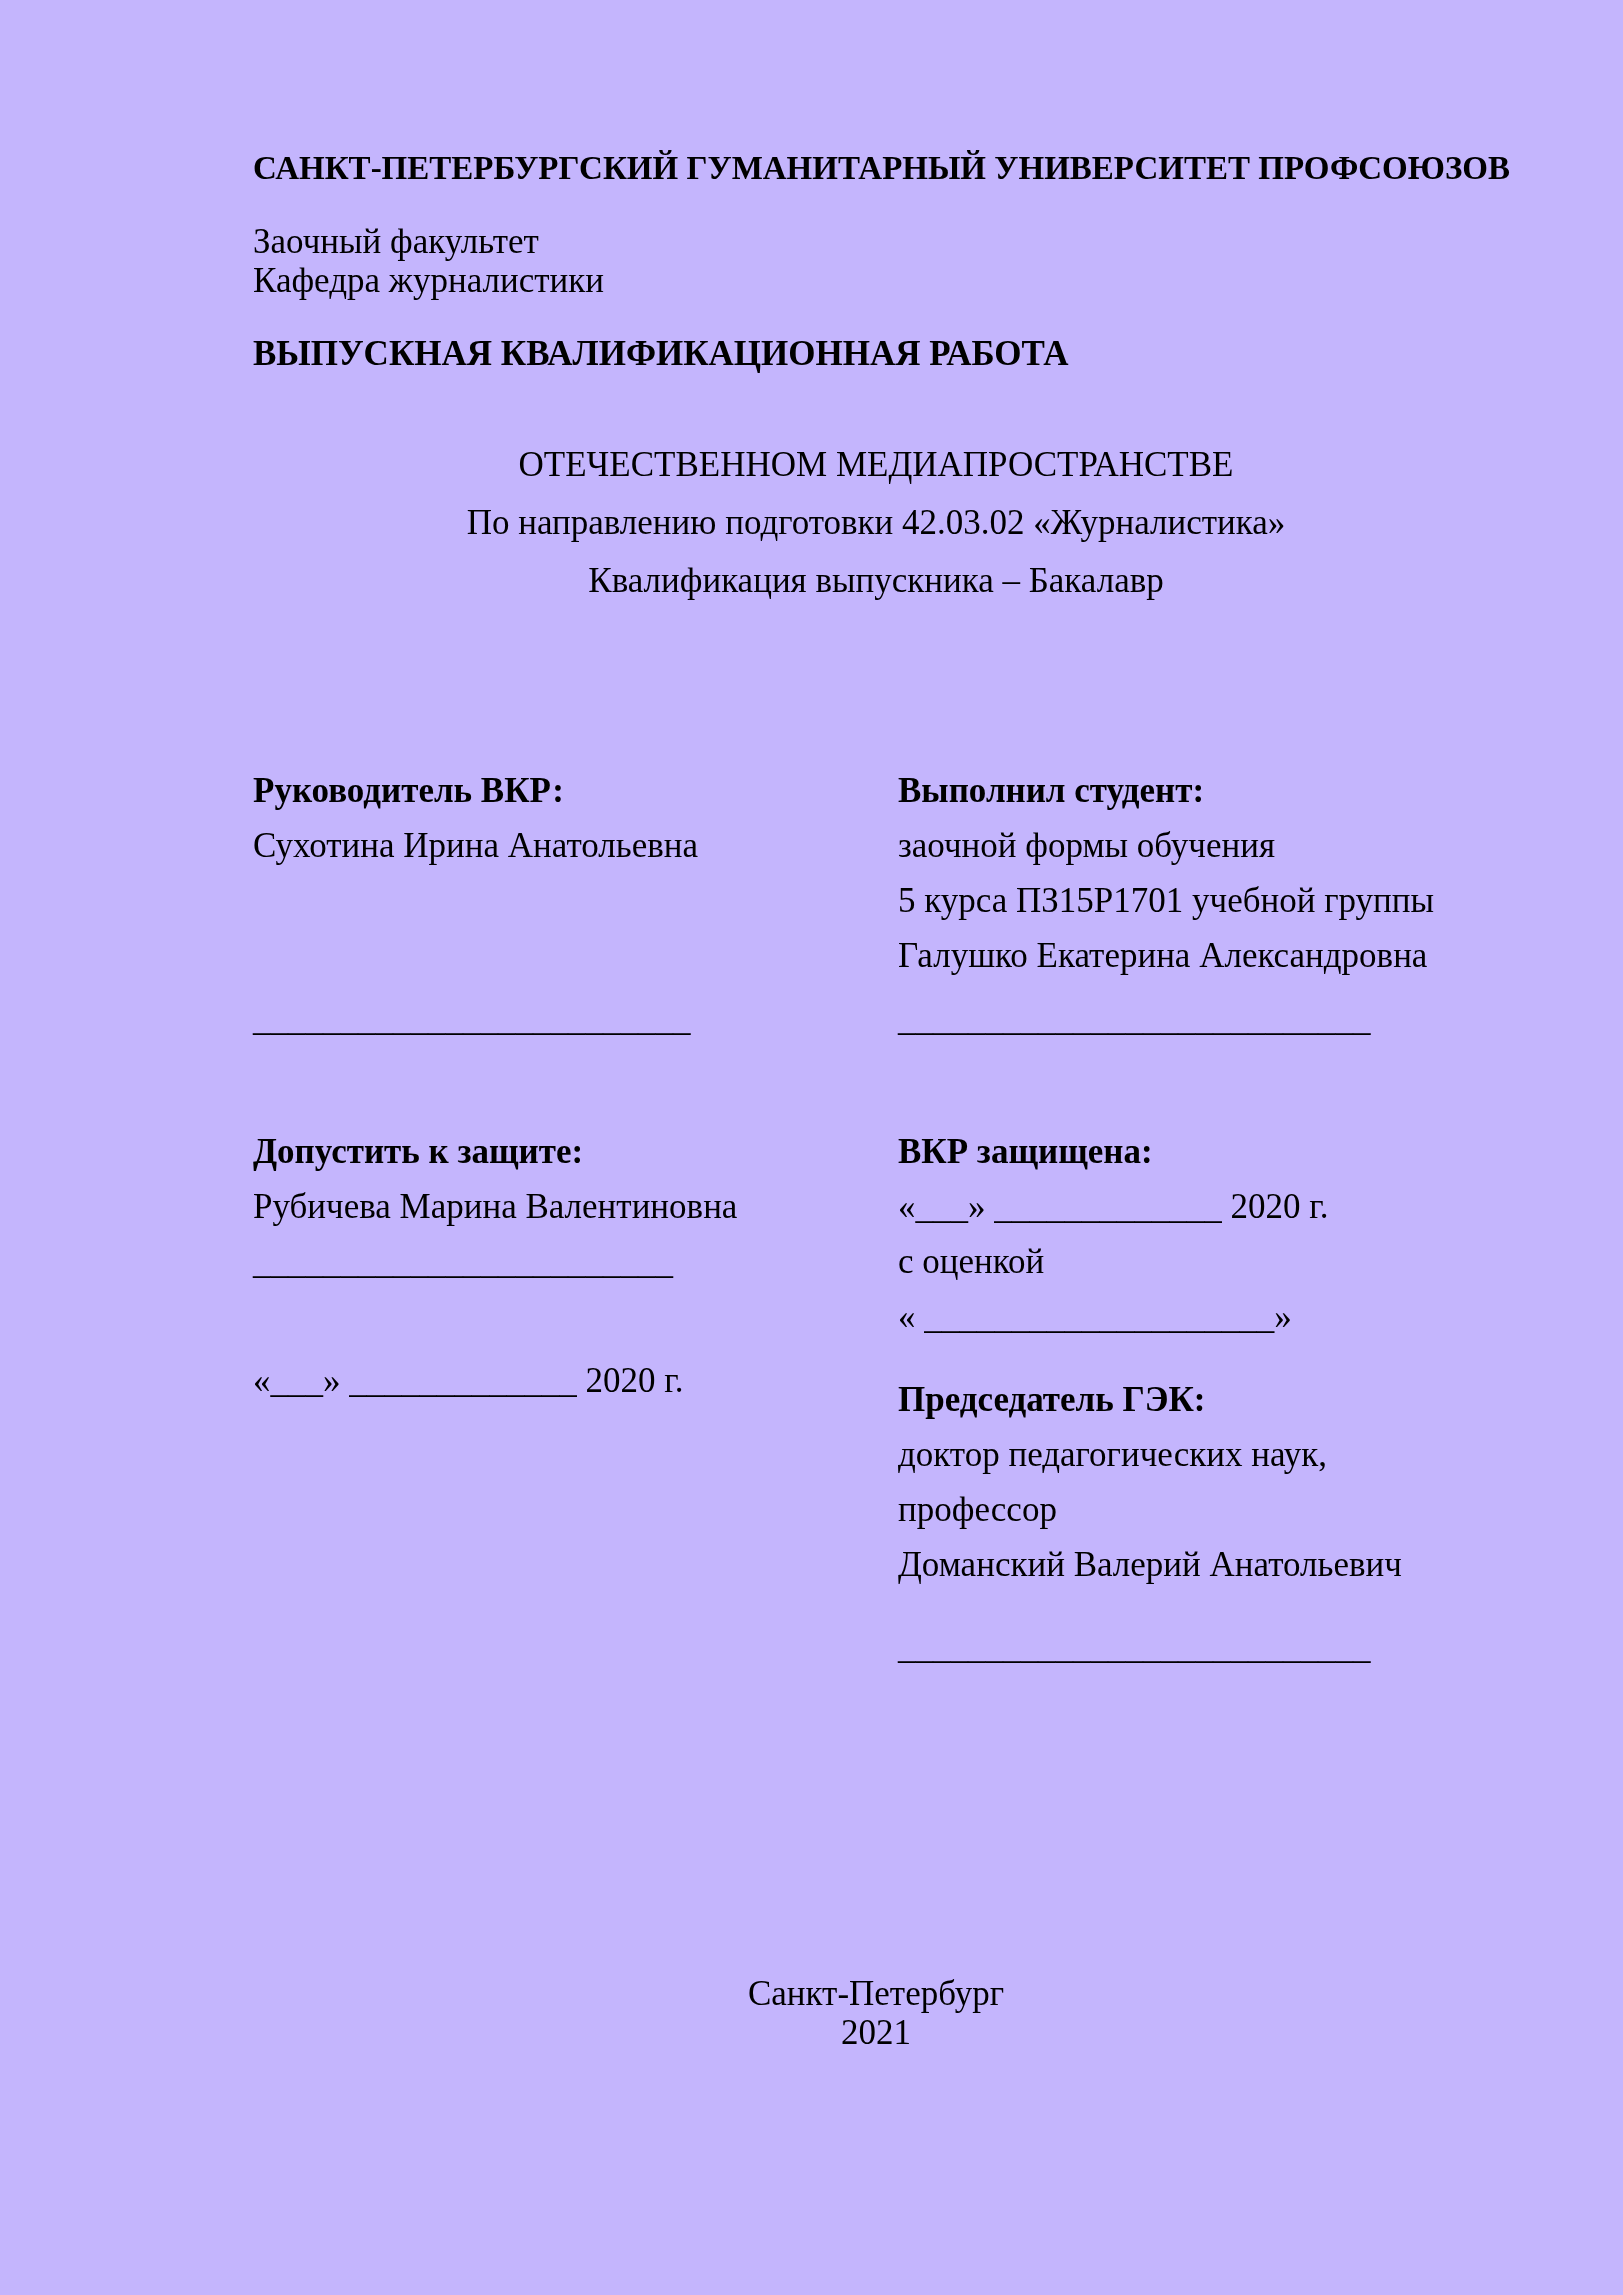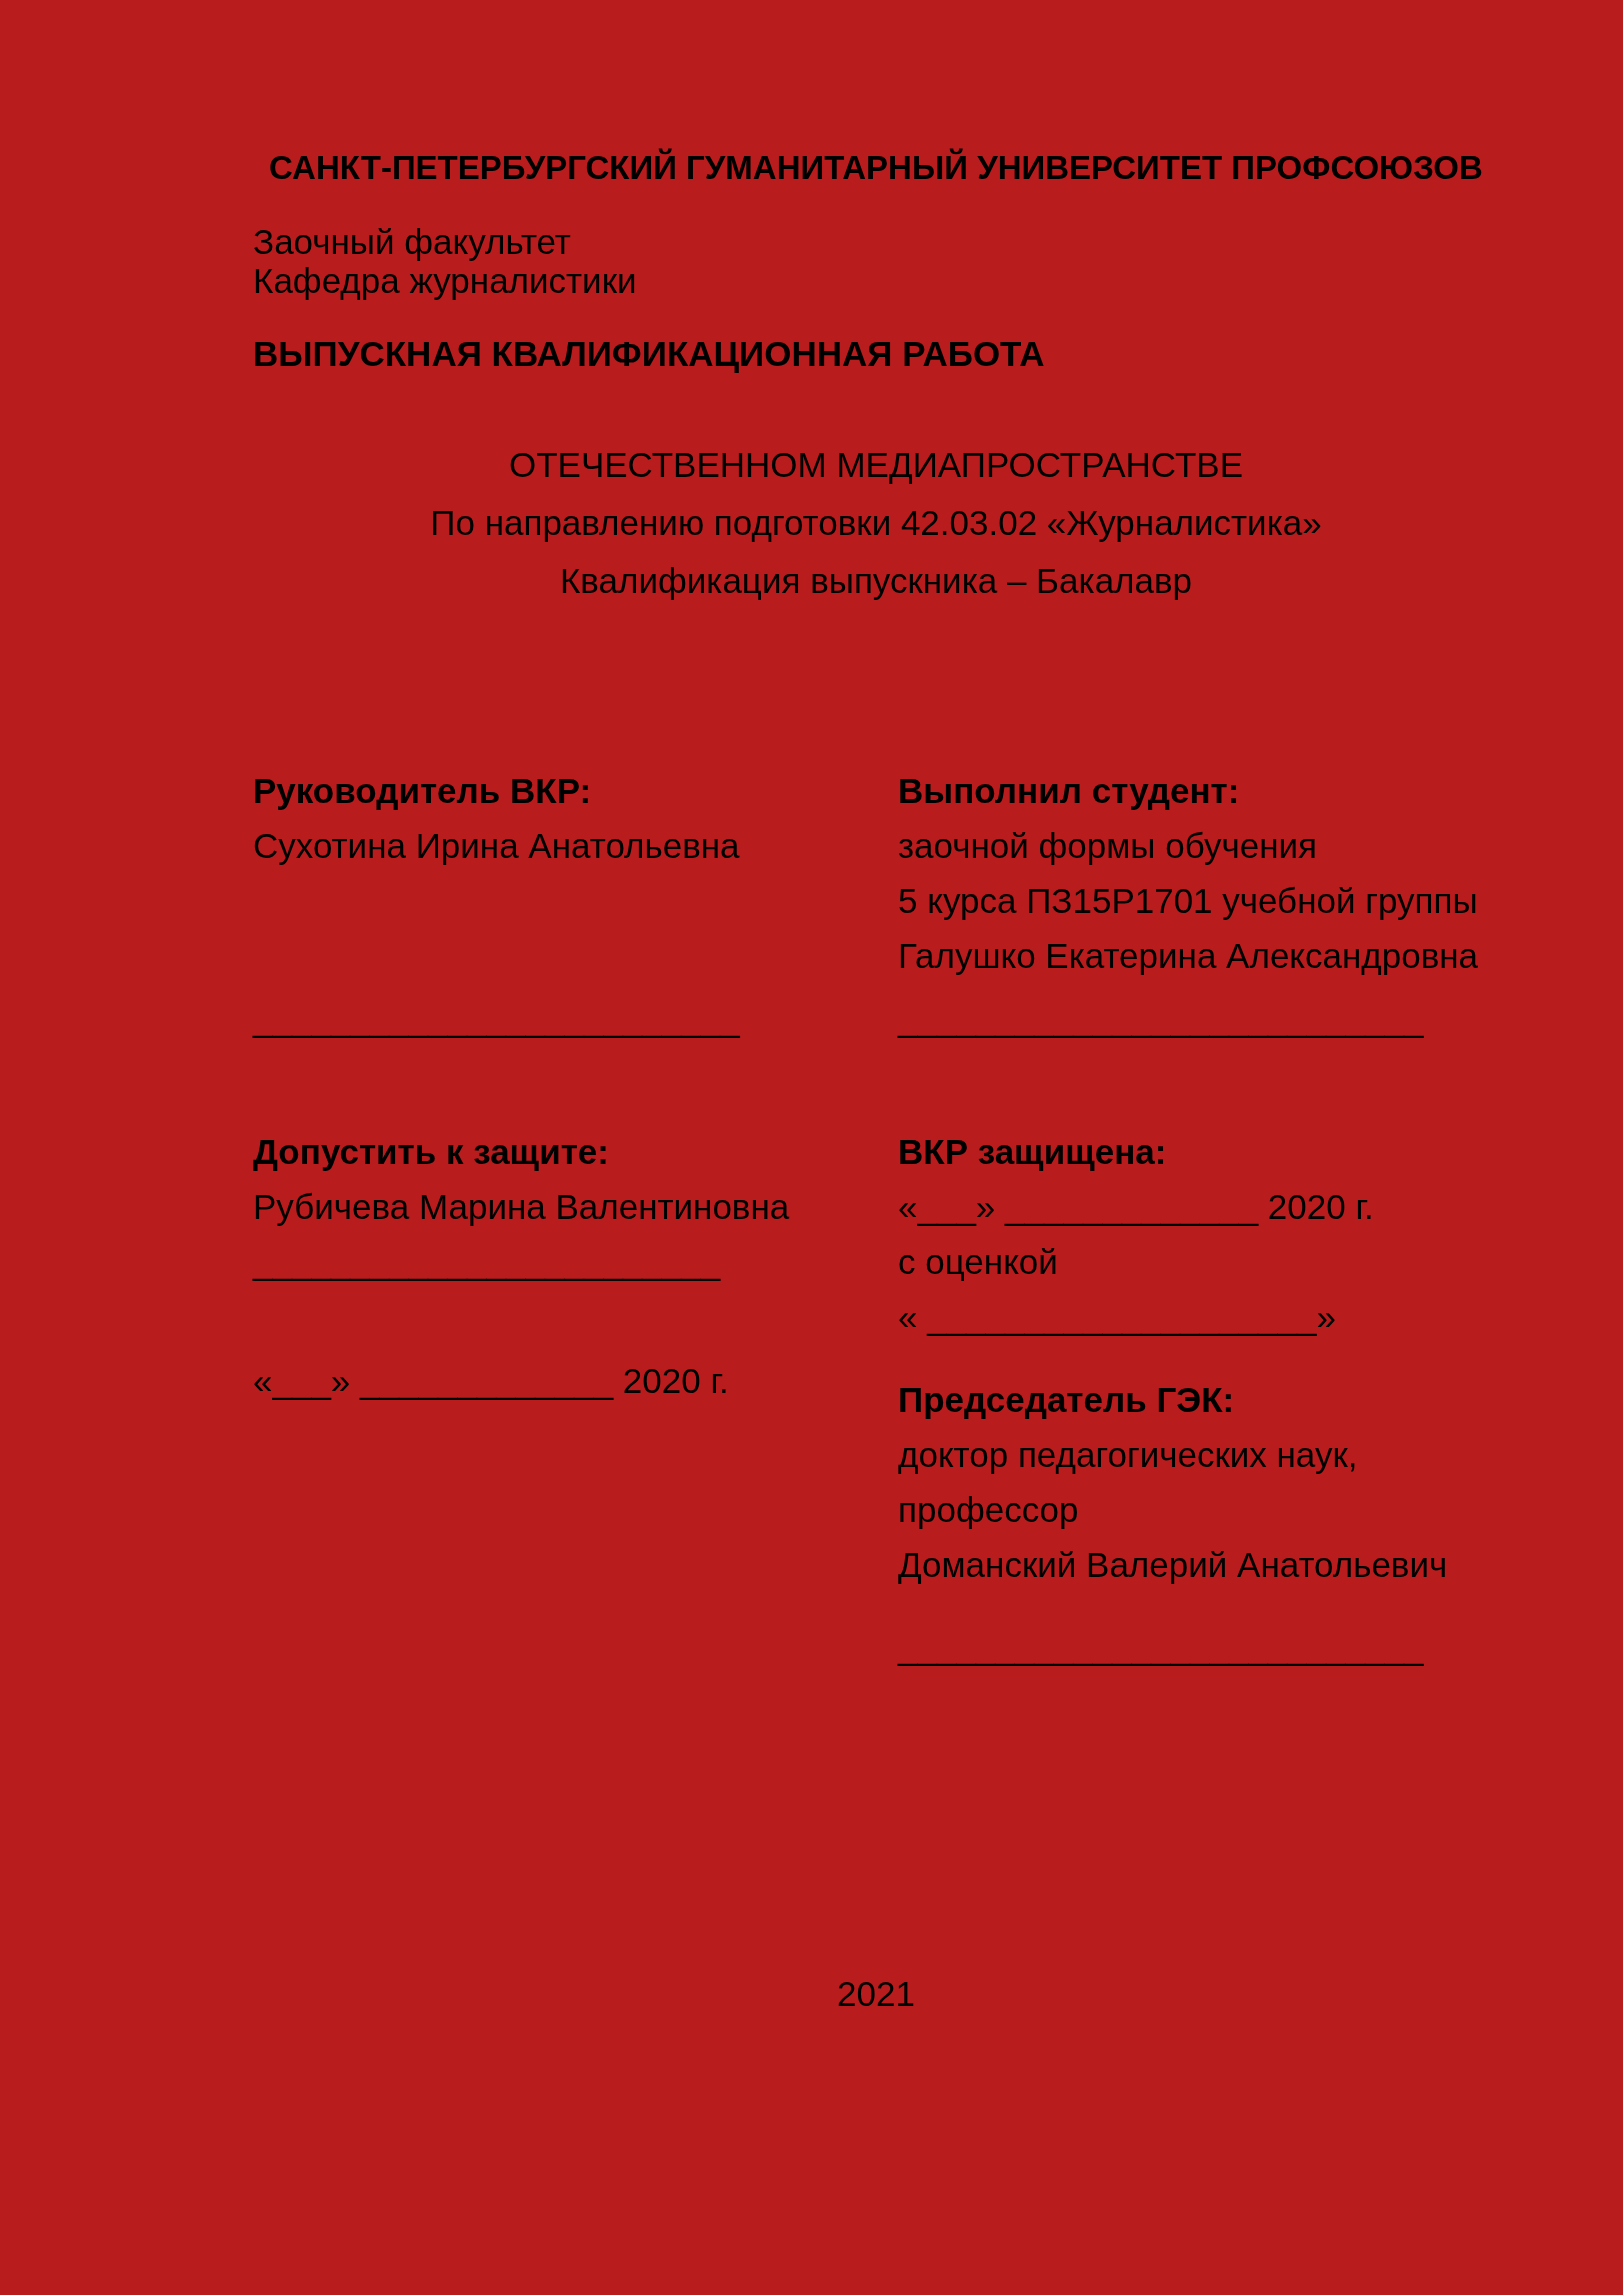--- a/index.html
+++ b/index.html
@@ -1,23 +1,23 @@
 <!DOCTYPE html>
 <html style="font-size:12.6px"><head>
 <meta charset="utf-8">
 <style>
   * { margin: 0; padding: 0; box-sizing: border-box; }
   html, body { background: #ffffff; }
   .page {
     position: relative;
     width: 1623px;
     height: 2295px;
-    background: #b91c1c;
+    background: #c4b5fd;
     color: #000000;
-    font-family: Liberation Sans, sans-serif;
+    font-family: Liberation Serif, serif;
     overflow: hidden;
   }
   .content {
     position: absolute;
     left: 253px;
     right: 124px;
     top: 0;
   }
   .bold { font-weight: bold; }
 
@@ -129,16 +129,17 @@
         <div>доктор педагогических наук,</div>
         <div>профессор</div>
         <div>Доманский Валерий Анатольевич</div>
         <div class="chairman-sig sigline">___________________________</div>
       </div>
     </div>
 
   </div>
 
   <div class="footer">
+    <div>Санкт-Петербург</div>
     <div>2021</div>
   </div>
 </div>
 
 
 </body></html>

